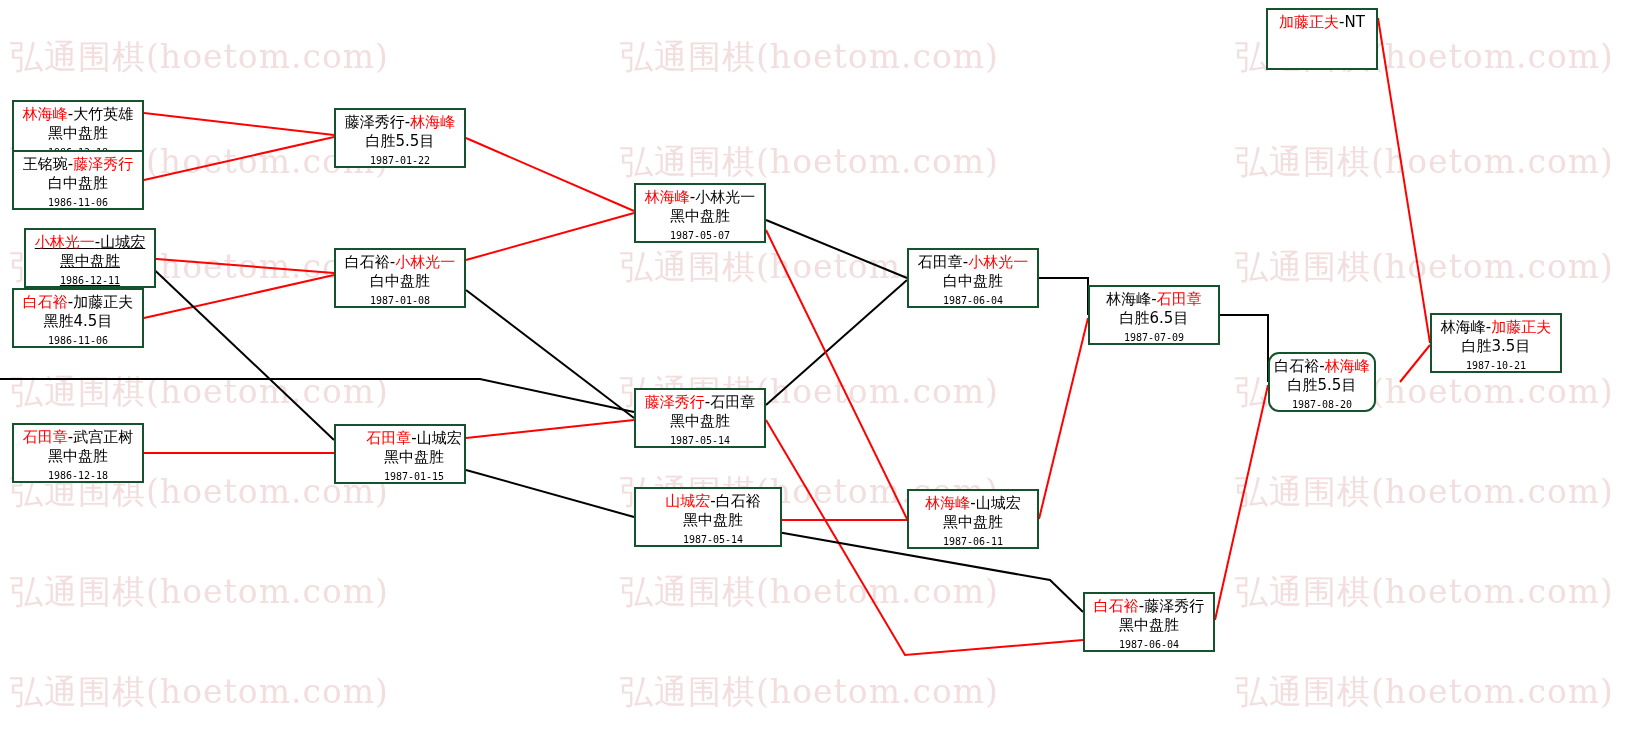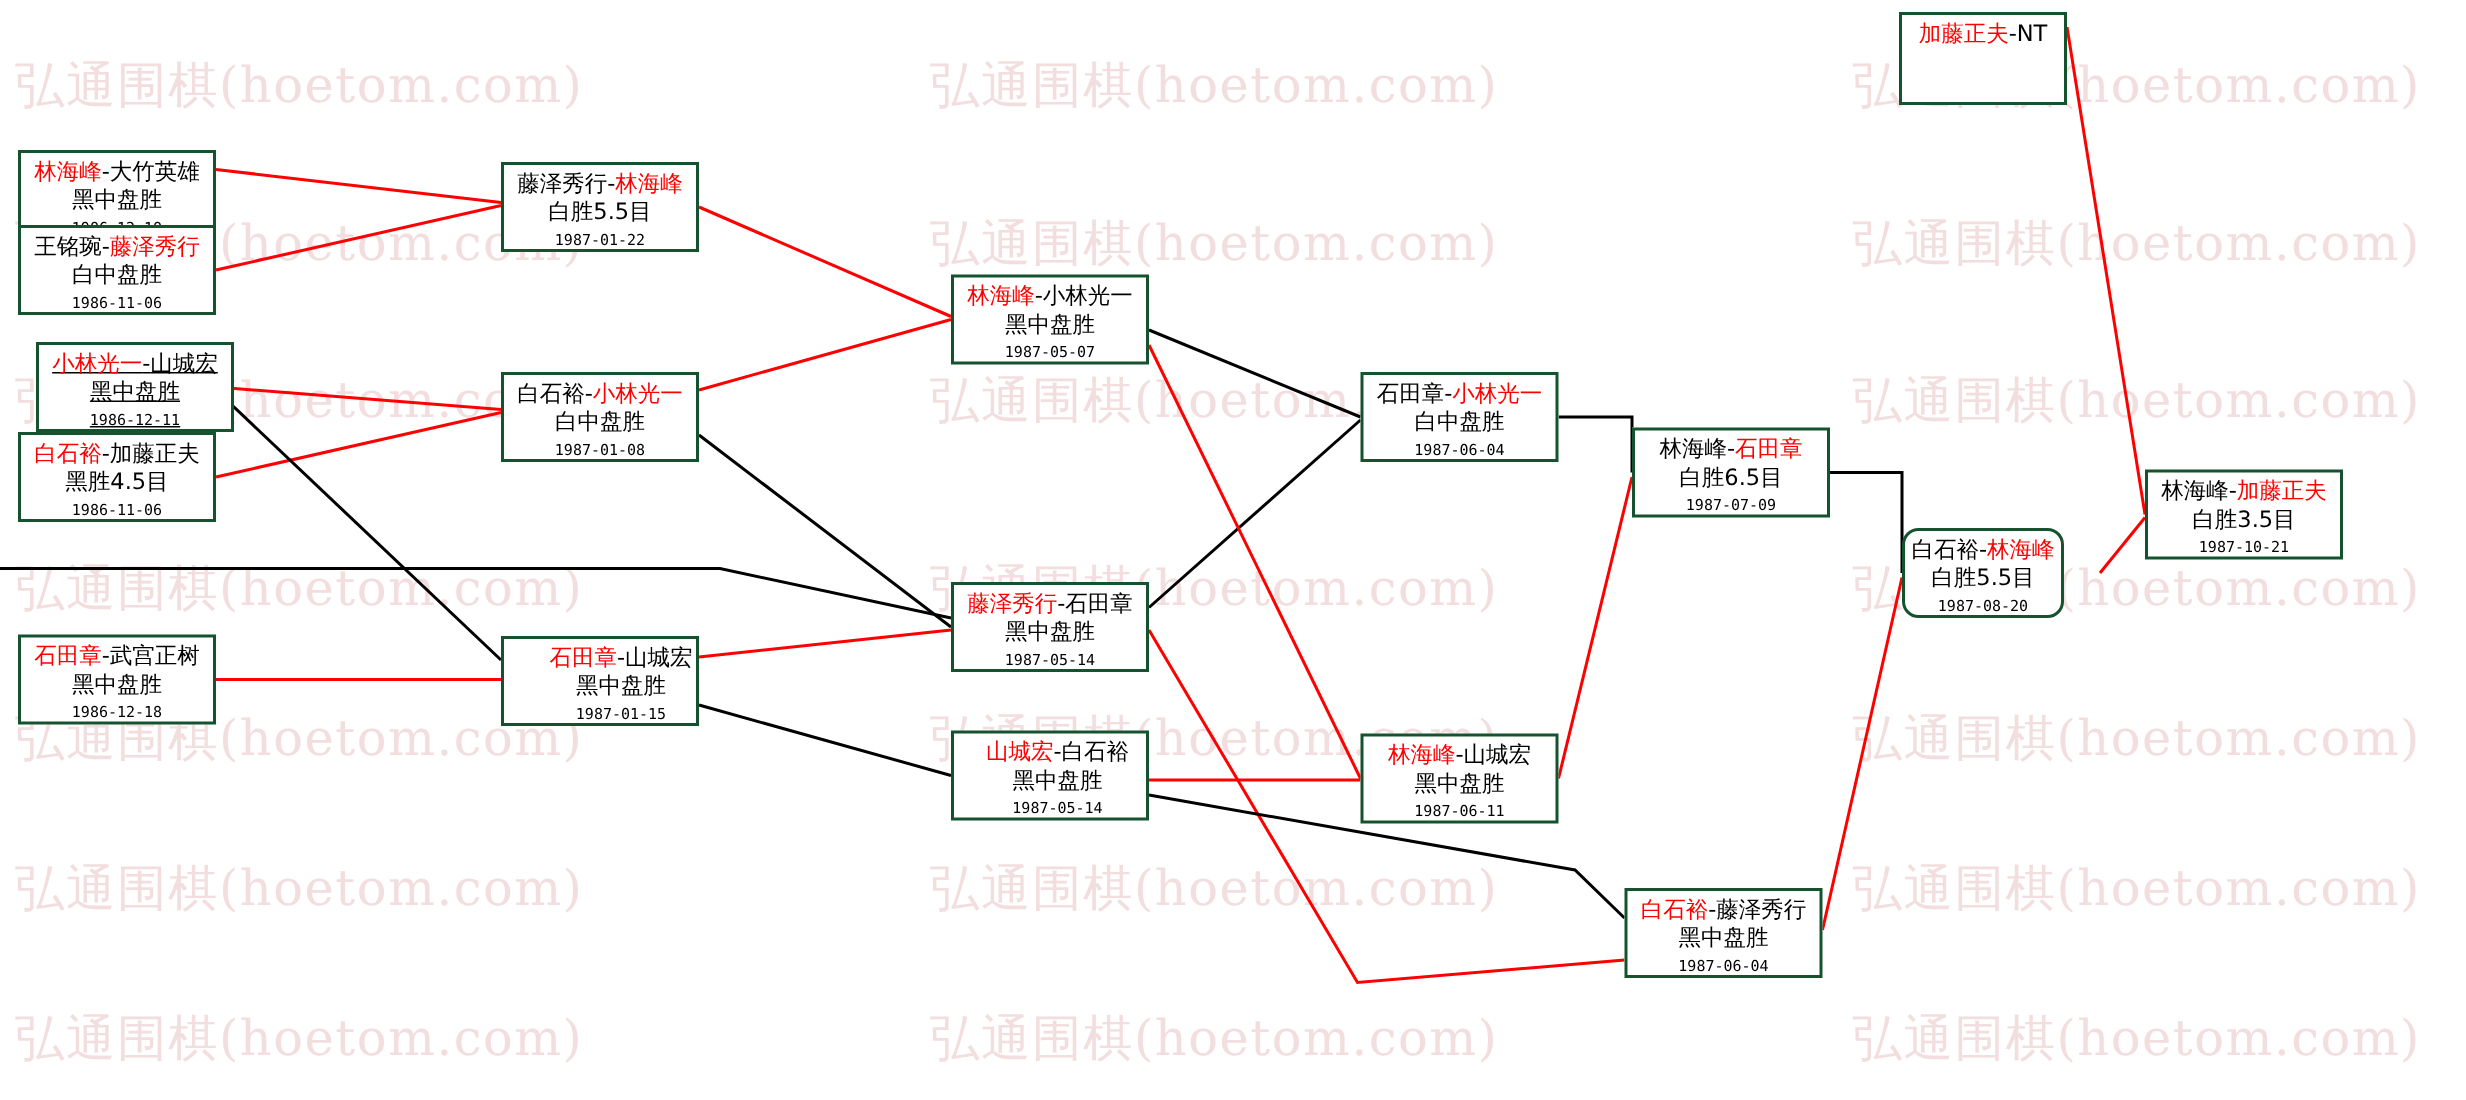--- a/index.html
+++ b/index.html
@@ -151,21 +151,21 @@
       <div class="match" style="left: 634px; top: 183px; width: 132px; height: 60px;">
         <div class="players"><span class="win">林海峰</span><span class="lose">-</span><span class="lose">小林光一</span></div>
         <div class="result">黑中盘胜</div>
         <div class="date">1987-05-07</div>
       </div>
       <div class="match" style="left: 634px; top: 388px; width: 132px; height: 60px;">
         <div class="players"><span class="win">藤泽秀行</span><span class="lose">-</span><span class="lose">石田章</span></div>
         <div class="result">黑中盘胜</div>
         <div class="date">1987-05-14</div>
       </div>
-      <div class="match" style="left: 634px; top: 487px; width: 132px; height: 60px; padding-left: 10px;">
+      <div class="match" style="left: 634px; top: 487px; width: 148px; height: 60px; padding-left: 10px;">
         <div class="players"><span class="win">山城宏</span><span class="lose">-</span><span class="lose">白石裕</span></div>
         <div class="result">黑中盘胜</div>
         <div class="date">1987-05-14</div>
       </div>
       <div class="match" style="left: 907px; top: 248px; width: 132px; height: 60px;">
         <div class="players"><span class="lose">石田章</span><span class="lose">-</span><span class="win">小林光一</span></div>
         <div class="result">白中盘胜</div>
         <div class="date">1987-06-04</div>
       </div>
       <div class="match" style="left: 907px; top: 489px; width: 132px; height: 60px;">

